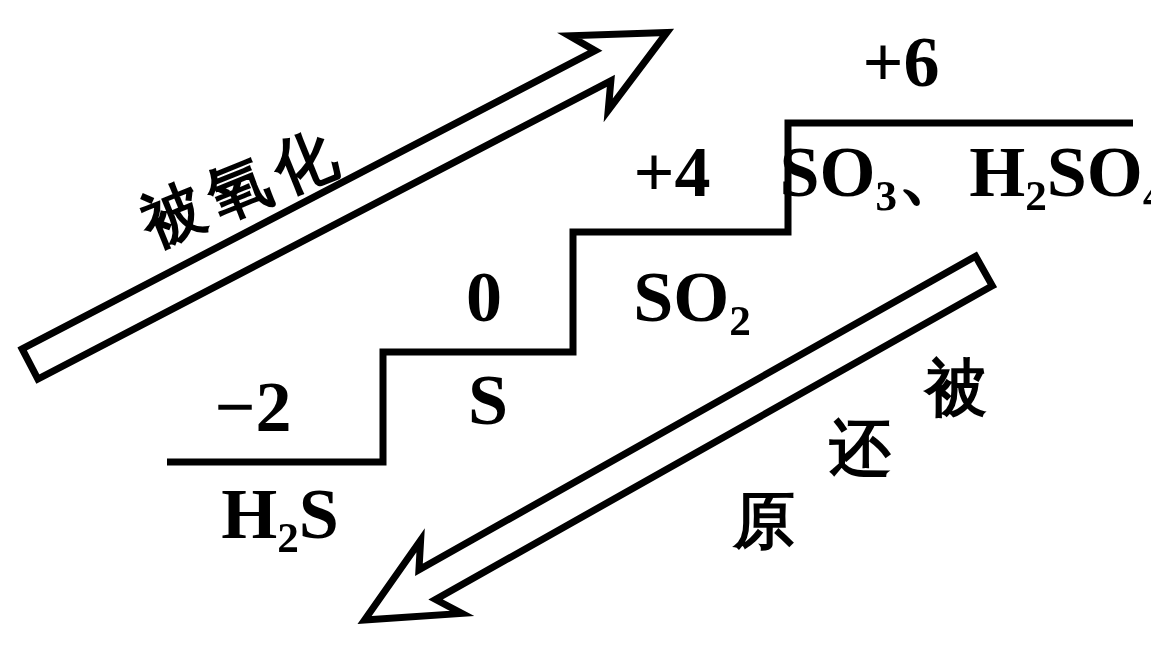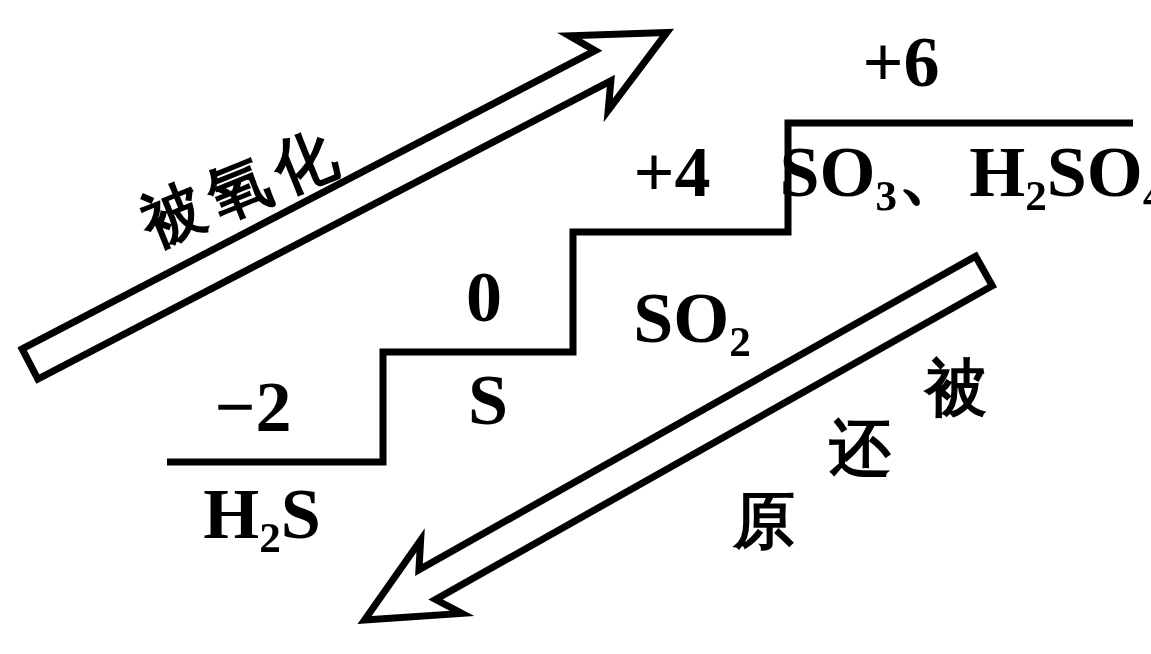--- a/index.html
+++ b/index.html
@@ -54,27 +54,27 @@
     </g>
 
     <g transform="translate(984,271) rotate(150.6)">
       <path d="M 0 -17 L 639 -17 L 623 -42 L 711 0 L 623 42 L 639 17 L 0 17 Z" fill="#ffffff" stroke="#000000" stroke-width="7" stroke-linejoin="miter"></path>
     </g>
 
     <path d="M 167 462 H 383 V 352 H 573 V 232 H 788 V 123 H 1133" fill="none" stroke="#000000" stroke-width="7" stroke-linejoin="miter" stroke-linecap="butt"></path>
   </svg>
 
   <span class="lbl" style="left:253px; top:407px;">−2</span>
-  <span class="lbl" style="left:262px; top:514px;font-family:Liberation Serif, serif;">H₂S</span>
+  <span class="lbl" style="left:280px; top:514px;font-family:Liberation Serif, serif;">H₂S</span>
 
   <span class="lbl" style="left:484px; top:297px;">0</span>
   <span class="lbl" style="left:488px; top:400px;">S</span>
 
   <span class="lbl" style="left:672px; top:172px;">+4</span>
-  <span class="lbl" style="left:692px; top:297px;margin-top:21px;">SO₂</span>
+  <span class="lbl" style="left:692px; top:297px;">SO₂</span>
 
   <span class="lbl" style="left:901px; top:62px;">+6</span>
   <span class="lbl" style="left:972px; top:172px;">SO₃、H₂SO₄</span>
 
   <span class="lbl cjk oxidation-label" style="left:243px; top:187px;">被氧化</span>
 
   <span class="lbl cjk" style="left:956px; top:388px;">被</span>
   <span class="lbl cjk" style="left:860px; top:448px;">还</span>
   <span class="lbl cjk" style="left:764px; top:521px;">原</span>
 

